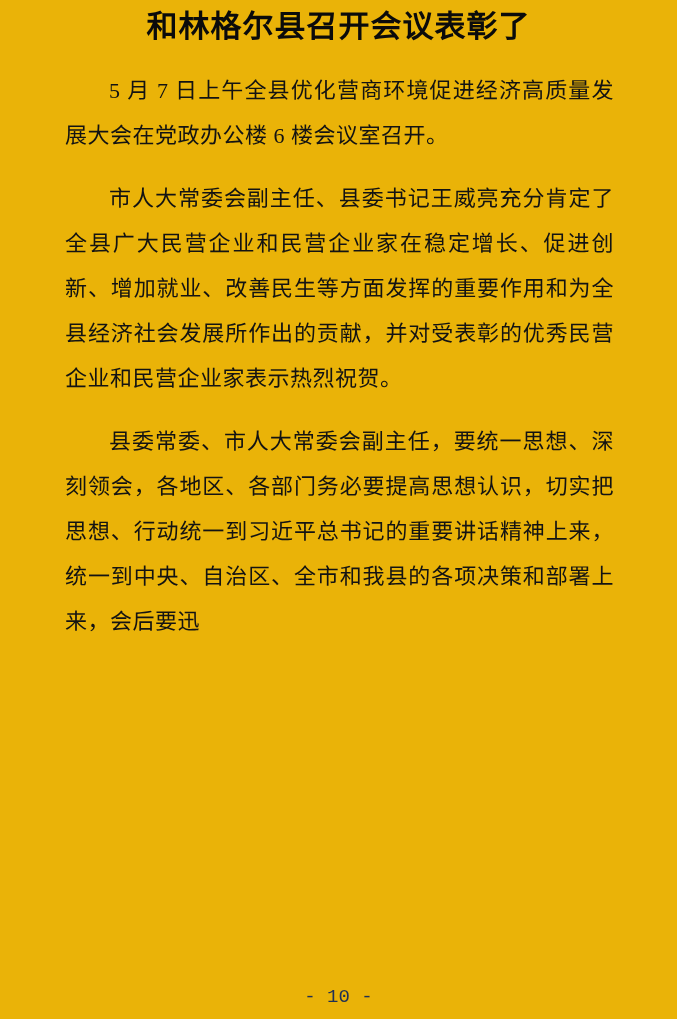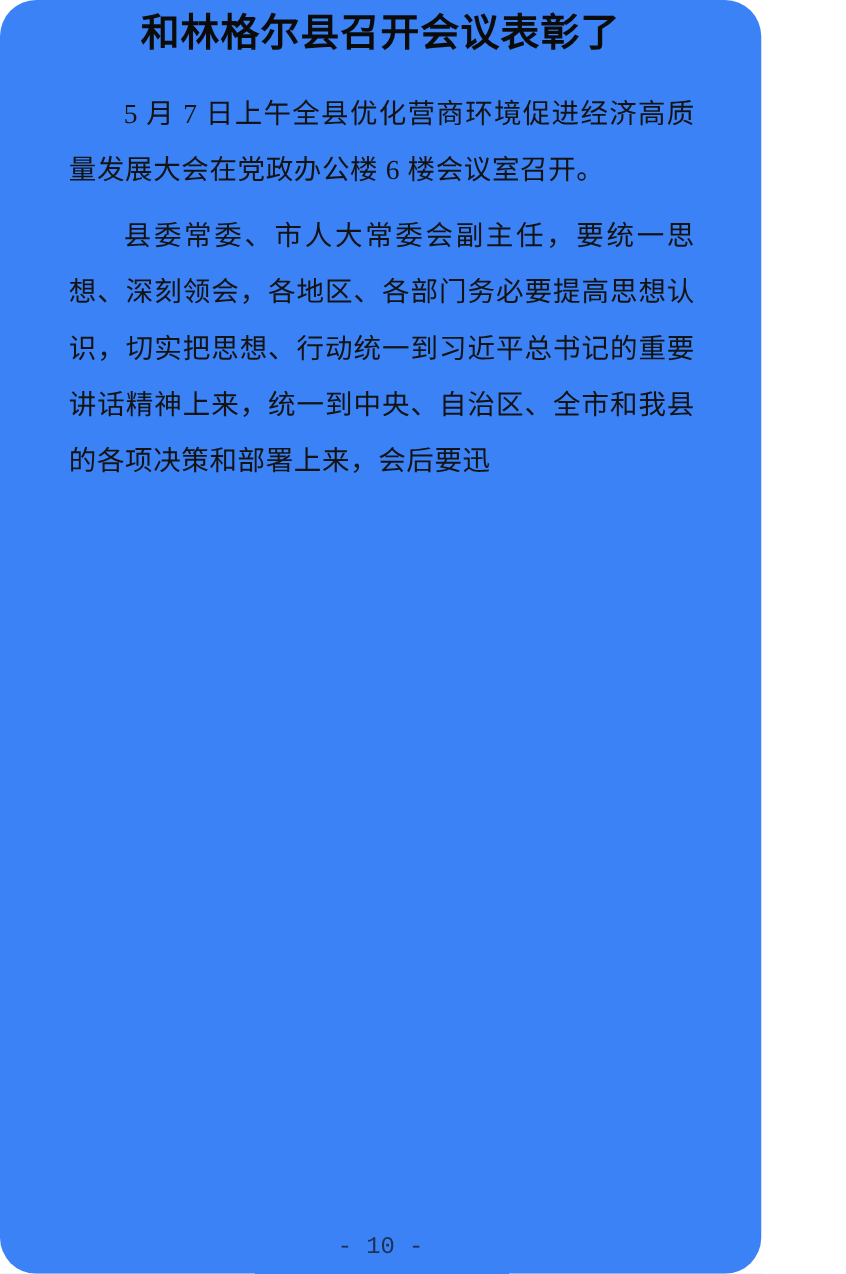--- a/index.html
+++ b/index.html
@@ -2,46 +2,45 @@
 <html lang="zh-CN"><head>
 <meta charset="utf-8">
 <style>
   html, body {
     margin: 0;
     padding: 0;
     background: #ffffff;
   }
   .page {
     position: relative;
-    width: 609px;
+    width: 677px;
     height: 1019px;
-    background: #3b82f6;
+    background: #eab308;
     overflow: hidden;
     font-family: "Liberation Serif", "DejaVu Serif", serif;
     color: #111111;
-    border-radius: 29px;
   }
   .title {
     margin: 0;
     text-align: center;
     font-size: 31px;
     font-weight: bold;
     line-height: 1.3;
     color: #0b0b0b;
     letter-spacing: 1px;
   }
   .title-1 { padding-top: 7px; }
   .title-2 { padding-top: 24px; }
   .doc-body {
     margin-top: 21px;
     padding-left: 47px;
     padding-right: 45px;
   }
   .doc-body p {
-    margin: 8px;
+    margin: 18px;
     font-size: 22px;
     line-height: 45px;
     text-align: justify;
     text-justify: inter-character;
     text-indent: 2em;
     letter-spacing: 0.5px;
     word-break: break-all;
     color: #131313;
   }
   .footer {
@@ -58,18 +57,19 @@
 </head>
 <body>
 
 <div class="page">
 
   <h1 class="title title-1">和林格尔县召开会议表彰了</h1>
 
 
   <div class="doc-body">
     <p>5 月 7 日上午全县优化营商环境促进经济高质量发展大会在党政办公楼 6 楼会议室召开。</p>
+    <p>市人大常委会副主任、县委书记王威亮充分肯定了全县广大民营企业和民营企业家在稳定增长、促进创新、增加就业、改善民生等方面发挥的重要作用和为全县经济社会发展所作出的贡献，并对受表彰的优秀民营企业和民营企业家表示热烈祝贺。</p>
     <p>县委常委、市人大常委会副主任，要统一思想、深刻领会，各地区、各部门务必要提高思想认识，切实把思想、行动统一到习近平总书记的重要讲话精神上来，统一到中央、自治区、全市和我县的各项决策和部署上来，会后要迅</p>
   </div>
 
   <div class="footer">- 10 -</div>
 
 </div>
 
 </body></html>

